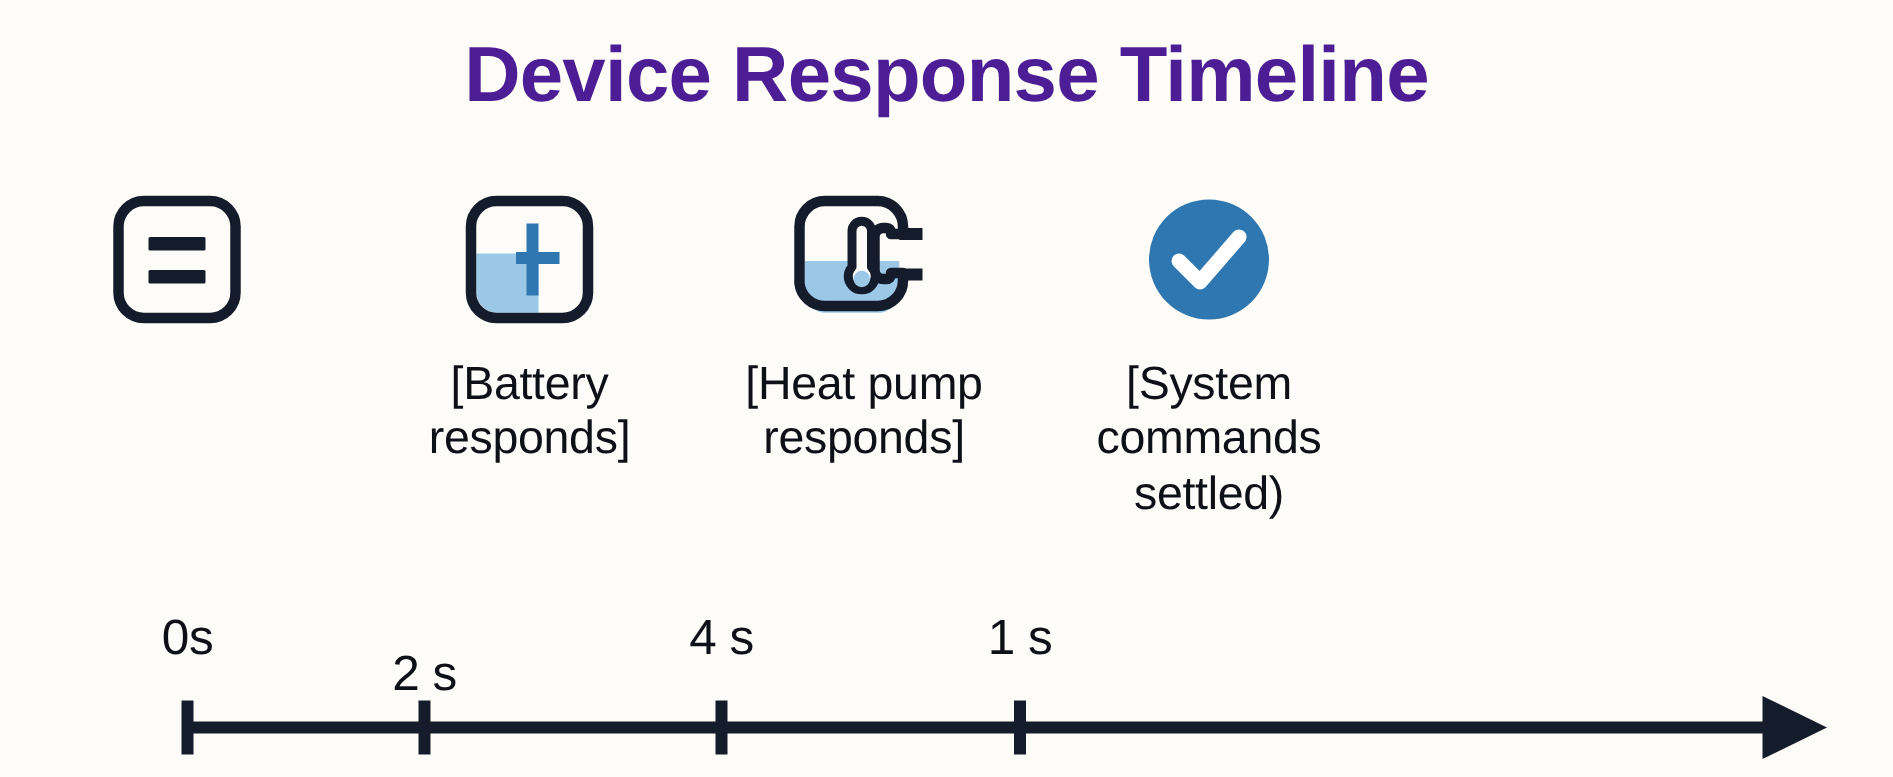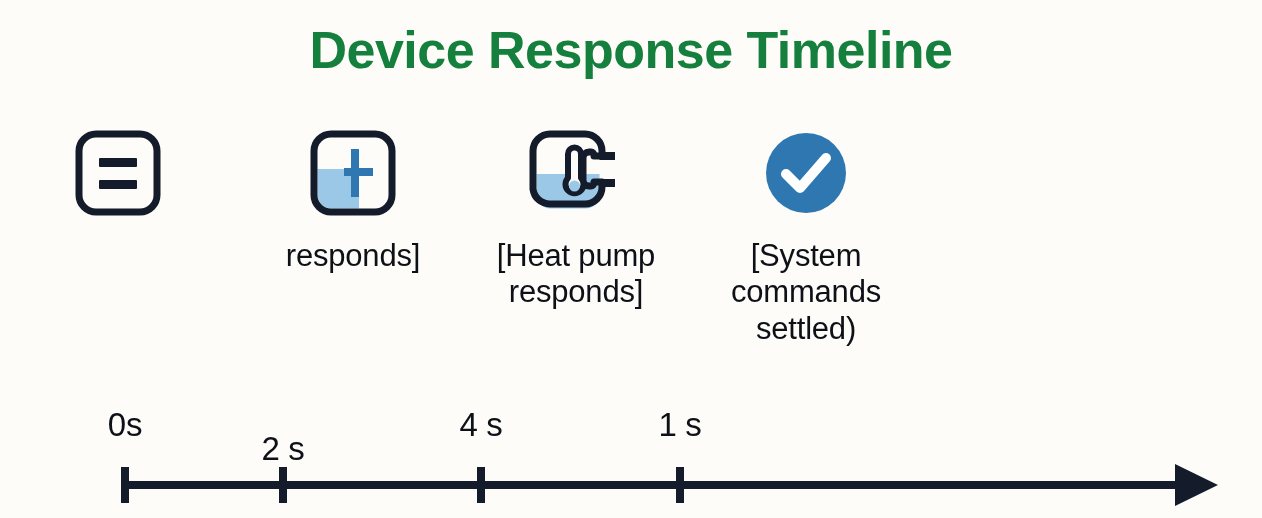--- a/index.html
+++ b/index.html
@@ -23,21 +23,21 @@
 
   
   .title {
     position: absolute;
     top: 22px;
     left: 0;
     width: 1262px;
     text-align: center;
     font-size: 52px;
     font-weight: bold;
-    color: #15803d;
+    color: #4c1d95;
     letter-spacing: -0.5px;
     line-height: 1.1;
     white-space: nowrap;
   }
 
   
   .milestones {
     position: absolute;
     top: 128px;
     left: 0;
@@ -119,20 +119,21 @@
           <rect x="9.5" y="9.5" width="71" height="71" rx="14" ry="14" fill="#fdfcf8"></rect>
           <g clip-path="url(#batClip)">
             <rect x="0" y="41" width="51" height="49" fill="#9cc8e8"></rect>
           </g>
           <rect x="6" y="6" width="78" height="78" rx="17" ry="17" fill="none" stroke="#141c2b" stroke-width="7"></rect>
           <rect x="43" y="21" width="8" height="48" fill="#2e77b0"></rect>
           <rect x="36" y="40" width="29" height="8" fill="#2e77b0"></rect>
         </svg>
       </div>
       <div class="m-label">
+        <div>[Battery</div>
         <div>responds]</div>
       </div>
     </div>
 
     <div class="milestone m2">
       <div class="icon-wrap">
         <svg width="98" height="90" viewBox="0 0 98 90">
           <defs>
             <clipPath id="hpClip">
               <rect x="9.5" y="9.5" width="63" height="71" rx="14" ry="14"></rect>

